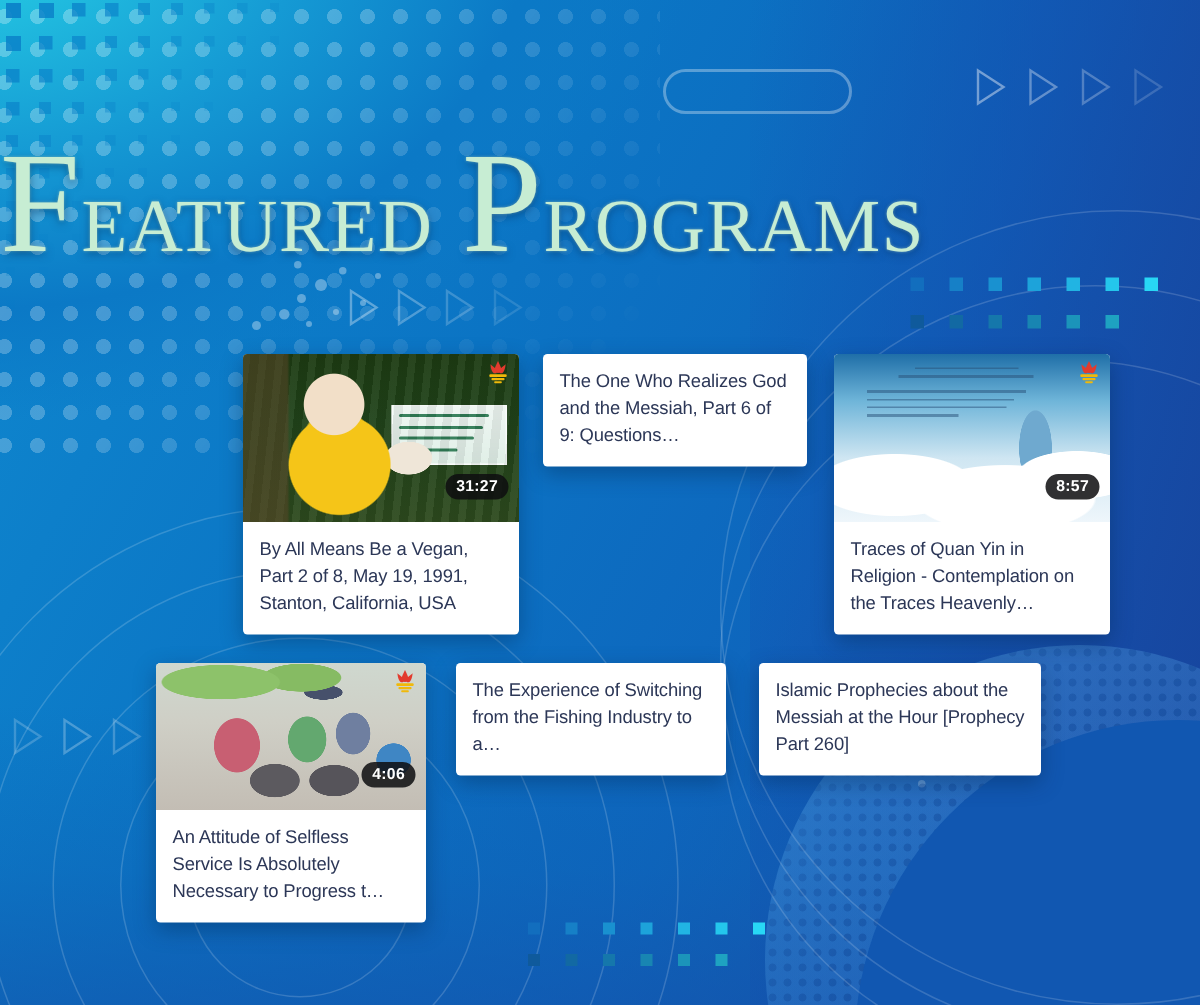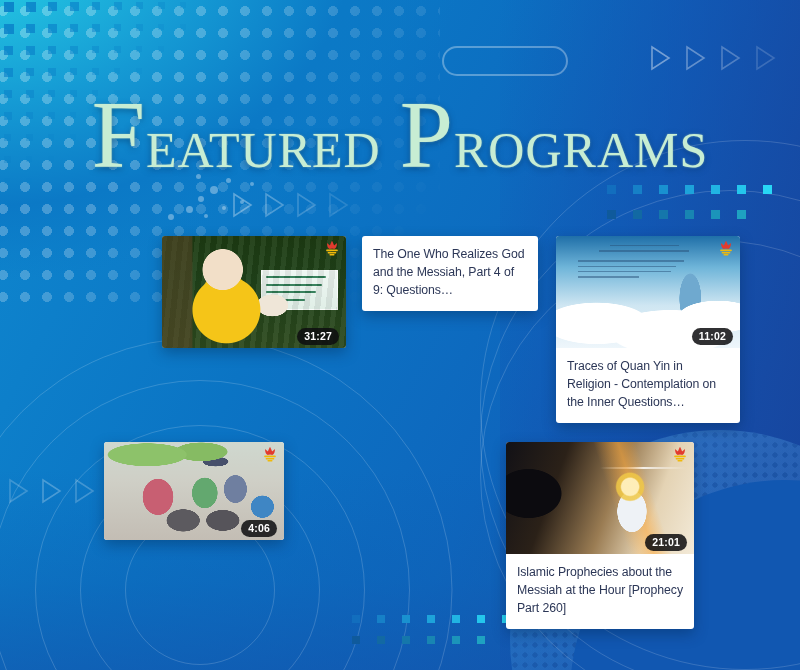--- a/index.html
+++ b/index.html
@@ -105,21 +105,21 @@
     border-radius:40px;
   }
 
   
   .sq-grid { position:absolute; display:grid; }
   .sq-grid i { display:block; }
 
   
   .heading {
     position:absolute; left:0; right:0; top:88px;
-    text-align:center;
+    text-align:left;
     font-family:"Liberation Serif", "DejaVu Serif", serif;
     font-size:72px;
     line-height:1;
     letter-spacing:1px;
     color:#c7edd3;
     font-variant:small-caps;
     text-transform:lowercase;
     font-weight:400;
     text-shadow:0 2px 6px rgba(4,48,95,.55), 0 0 2px rgba(200,240,214,.6);
     white-space:nowrap;
@@ -134,21 +134,21 @@
     box-shadow:0 5px 14px rgba(3,36,75,.38);
     overflow:hidden;
   }
   .thumb {
     position:relative;
     width:100%;
     overflow:hidden;
   }
   .thumb-art { position:absolute; inset:0; }
   .badge-duration {
-    position:absolute; right:7px; bottom:3px;
+    position:absolute; right:7px; bottom:15px;
     background:rgba(14,14,16,.86);
     color:#fff;
     font-size:10.5px;
     font-weight:700;
     letter-spacing:.2px;
     padding:2px 7px 3px;
     border-radius:9px;
     line-height:1.15;
   }
   .logo-mark {
@@ -471,23 +471,24 @@
           <span class="logo-mark"><svg viewBox="0 0 24 22" width="18" height="16">
               <path class="petal" d="M12 1 C10 5 9 7 9 9 C9 11 10.4 12 12 12 C13.6 12 15 11 15 9 C15 7 14 5 12 1 Z"></path>
               <path class="petal" d="M5 4 C5.5 8 6 10 7.4 11.4 C8.6 12.6 10 12.4 10.8 11.4 C11.6 10.4 11 9 9.6 7.8 C8.4 6.8 6.8 5.4 5 4 Z"></path>
               <path class="petal" d="M19 4 C18.5 8 18 10 16.6 11.4 C15.4 12.6 14 12.4 13.2 11.4 C12.4 10.4 13 9 14.4 7.8 C15.6 6.8 17.2 5.4 19 4 Z"></path>
               <rect class="base" x="4" y="13" width="16" height="2.6" rx="1.1"></rect>
               <rect class="base" x="6" y="16.4" width="12" height="2.2" rx=".9"></rect>
               <rect class="base" x="8.5" y="19.4" width="7" height="1.8" rx=".8"></rect>
             </svg></span>
           <span class="badge-duration">31:27</span>
         </div>
+        <div class="card-title">By All Means Be a Vegan, Part 2 of 8, May 19, 1991, Stanton, California, USA</div>
       </div>
       <div class="card" style="left: 362px; top: 236px; width: 176px;">
-        <div class="card-title">The One Who Realizes God and the Messiah, Part 4 of 9: Questions…</div>
+        <div class="card-title">The One Who Realizes God and the Messiah, Part 6 of 9: Questions…</div>
       </div>
       <div class="card" style="left: 556px; top: 236px; width: 184px;">
         <div class="thumb" style="height:112px">
           <div class="thumb-art art-cloud">
             <div class="hdr-lines">
               <i style="top:6%;left:24%;width:52%"></i>
               <i style="top:20%;left:16%;width:68%"></i>
               <i style="top:46%;width:80%"></i>
               <i style="top:60%;width:74%"></i>
               <i style="top:74%;width:70%"></i>
@@ -495,52 +496,40 @@
             </div>
           </div>
           <span class="logo-mark"><svg viewBox="0 0 24 22" width="18" height="16">
               <path class="petal" d="M12 1 C10 5 9 7 9 9 C9 11 10.4 12 12 12 C13.6 12 15 11 15 9 C15 7 14 5 12 1 Z"></path>
               <path class="petal" d="M5 4 C5.5 8 6 10 7.4 11.4 C8.6 12.6 10 12.4 10.8 11.4 C11.6 10.4 11 9 9.6 7.8 C8.4 6.8 6.8 5.4 5 4 Z"></path>
               <path class="petal" d="M19 4 C18.5 8 18 10 16.6 11.4 C15.4 12.6 14 12.4 13.2 11.4 C12.4 10.4 13 9 14.4 7.8 C15.6 6.8 17.2 5.4 19 4 Z"></path>
               <rect class="base" x="4" y="13" width="16" height="2.6" rx="1.1"></rect>
               <rect class="base" x="6" y="16.4" width="12" height="2.2" rx=".9"></rect>
               <rect class="base" x="8.5" y="19.4" width="7" height="1.8" rx=".8"></rect>
             </svg></span>
-          <span class="badge-duration">11:02</span>
+          <span class="badge-duration">8:57</span>
         </div>
-        <div class="card-title">Traces of Quan Yin in Religion - Contemplation on the Inner Questions…</div>
+        <div class="card-title">Traces of Quan Yin in Religion - Contemplation on the Traces Heavenly…</div>
       </div>
       <div class="card" style="left: 104px; top: 442px; width: 180px;">
         <div class="thumb" style="height:98px">
           <div class="thumb-art art-service"></div>
           <span class="logo-mark"><svg viewBox="0 0 24 22" width="18" height="16">
               <path class="petal" d="M12 1 C10 5 9 7 9 9 C9 11 10.4 12 12 12 C13.6 12 15 11 15 9 C15 7 14 5 12 1 Z"></path>
               <path class="petal" d="M5 4 C5.5 8 6 10 7.4 11.4 C8.6 12.6 10 12.4 10.8 11.4 C11.6 10.4 11 9 9.6 7.8 C8.4 6.8 6.8 5.4 5 4 Z"></path>
               <path class="petal" d="M19 4 C18.5 8 18 10 16.6 11.4 C15.4 12.6 14 12.4 13.2 11.4 C12.4 10.4 13 9 14.4 7.8 C15.6 6.8 17.2 5.4 19 4 Z"></path>
               <rect class="base" x="4" y="13" width="16" height="2.6" rx="1.1"></rect>
               <rect class="base" x="6" y="16.4" width="12" height="2.2" rx=".9"></rect>
               <rect class="base" x="8.5" y="19.4" width="7" height="1.8" rx=".8"></rect>
             </svg></span>
           <span class="badge-duration">4:06</span>
         </div>
+        <div class="card-title">An Attitude of Selfless Service Is Absolutely Necessary to Progress t…</div>
       </div>
       <div class="card" style="left: 304px; top: 442px; width: 180px;">
+        <div class="card-title">The Experience of Switching from the Fishing Industry to a…</div>
       </div>
       <div class="card" style="left: 506px; top: 442px; width: 188px;">
-        <div class="thumb" style="height:112px">
-          <div class="thumb-art art-prophecy">
-            <div class="streak"></div>
-          </div>
-          <span class="logo-mark"><svg viewBox="0 0 24 22" width="18" height="16">
-              <path class="petal" d="M12 1 C10 5 9 7 9 9 C9 11 10.4 12 12 12 C13.6 12 15 11 15 9 C15 7 14 5 12 1 Z"></path>
-              <path class="petal" d="M5 4 C5.5 8 6 10 7.4 11.4 C8.6 12.6 10 12.4 10.8 11.4 C11.6 10.4 11 9 9.6 7.8 C8.4 6.8 6.8 5.4 5 4 Z"></path>
-              <path class="petal" d="M19 4 C18.5 8 18 10 16.6 11.4 C15.4 12.6 14 12.4 13.2 11.4 C12.4 10.4 13 9 14.4 7.8 C15.6 6.8 17.2 5.4 19 4 Z"></path>
-              <rect class="base" x="4" y="13" width="16" height="2.6" rx="1.1"></rect>
-              <rect class="base" x="6" y="16.4" width="12" height="2.2" rx=".9"></rect>
-              <rect class="base" x="8.5" y="19.4" width="7" height="1.8" rx=".8"></rect>
-            </svg></span>
-          <span class="badge-duration">21:01</span>
-        </div>
         <div class="card-title">Islamic Prophecies about the Messiah at the Hour [Prophecy Part 260]</div>
       </div>
     </div>
 
 </div>
 
 </body></html>

